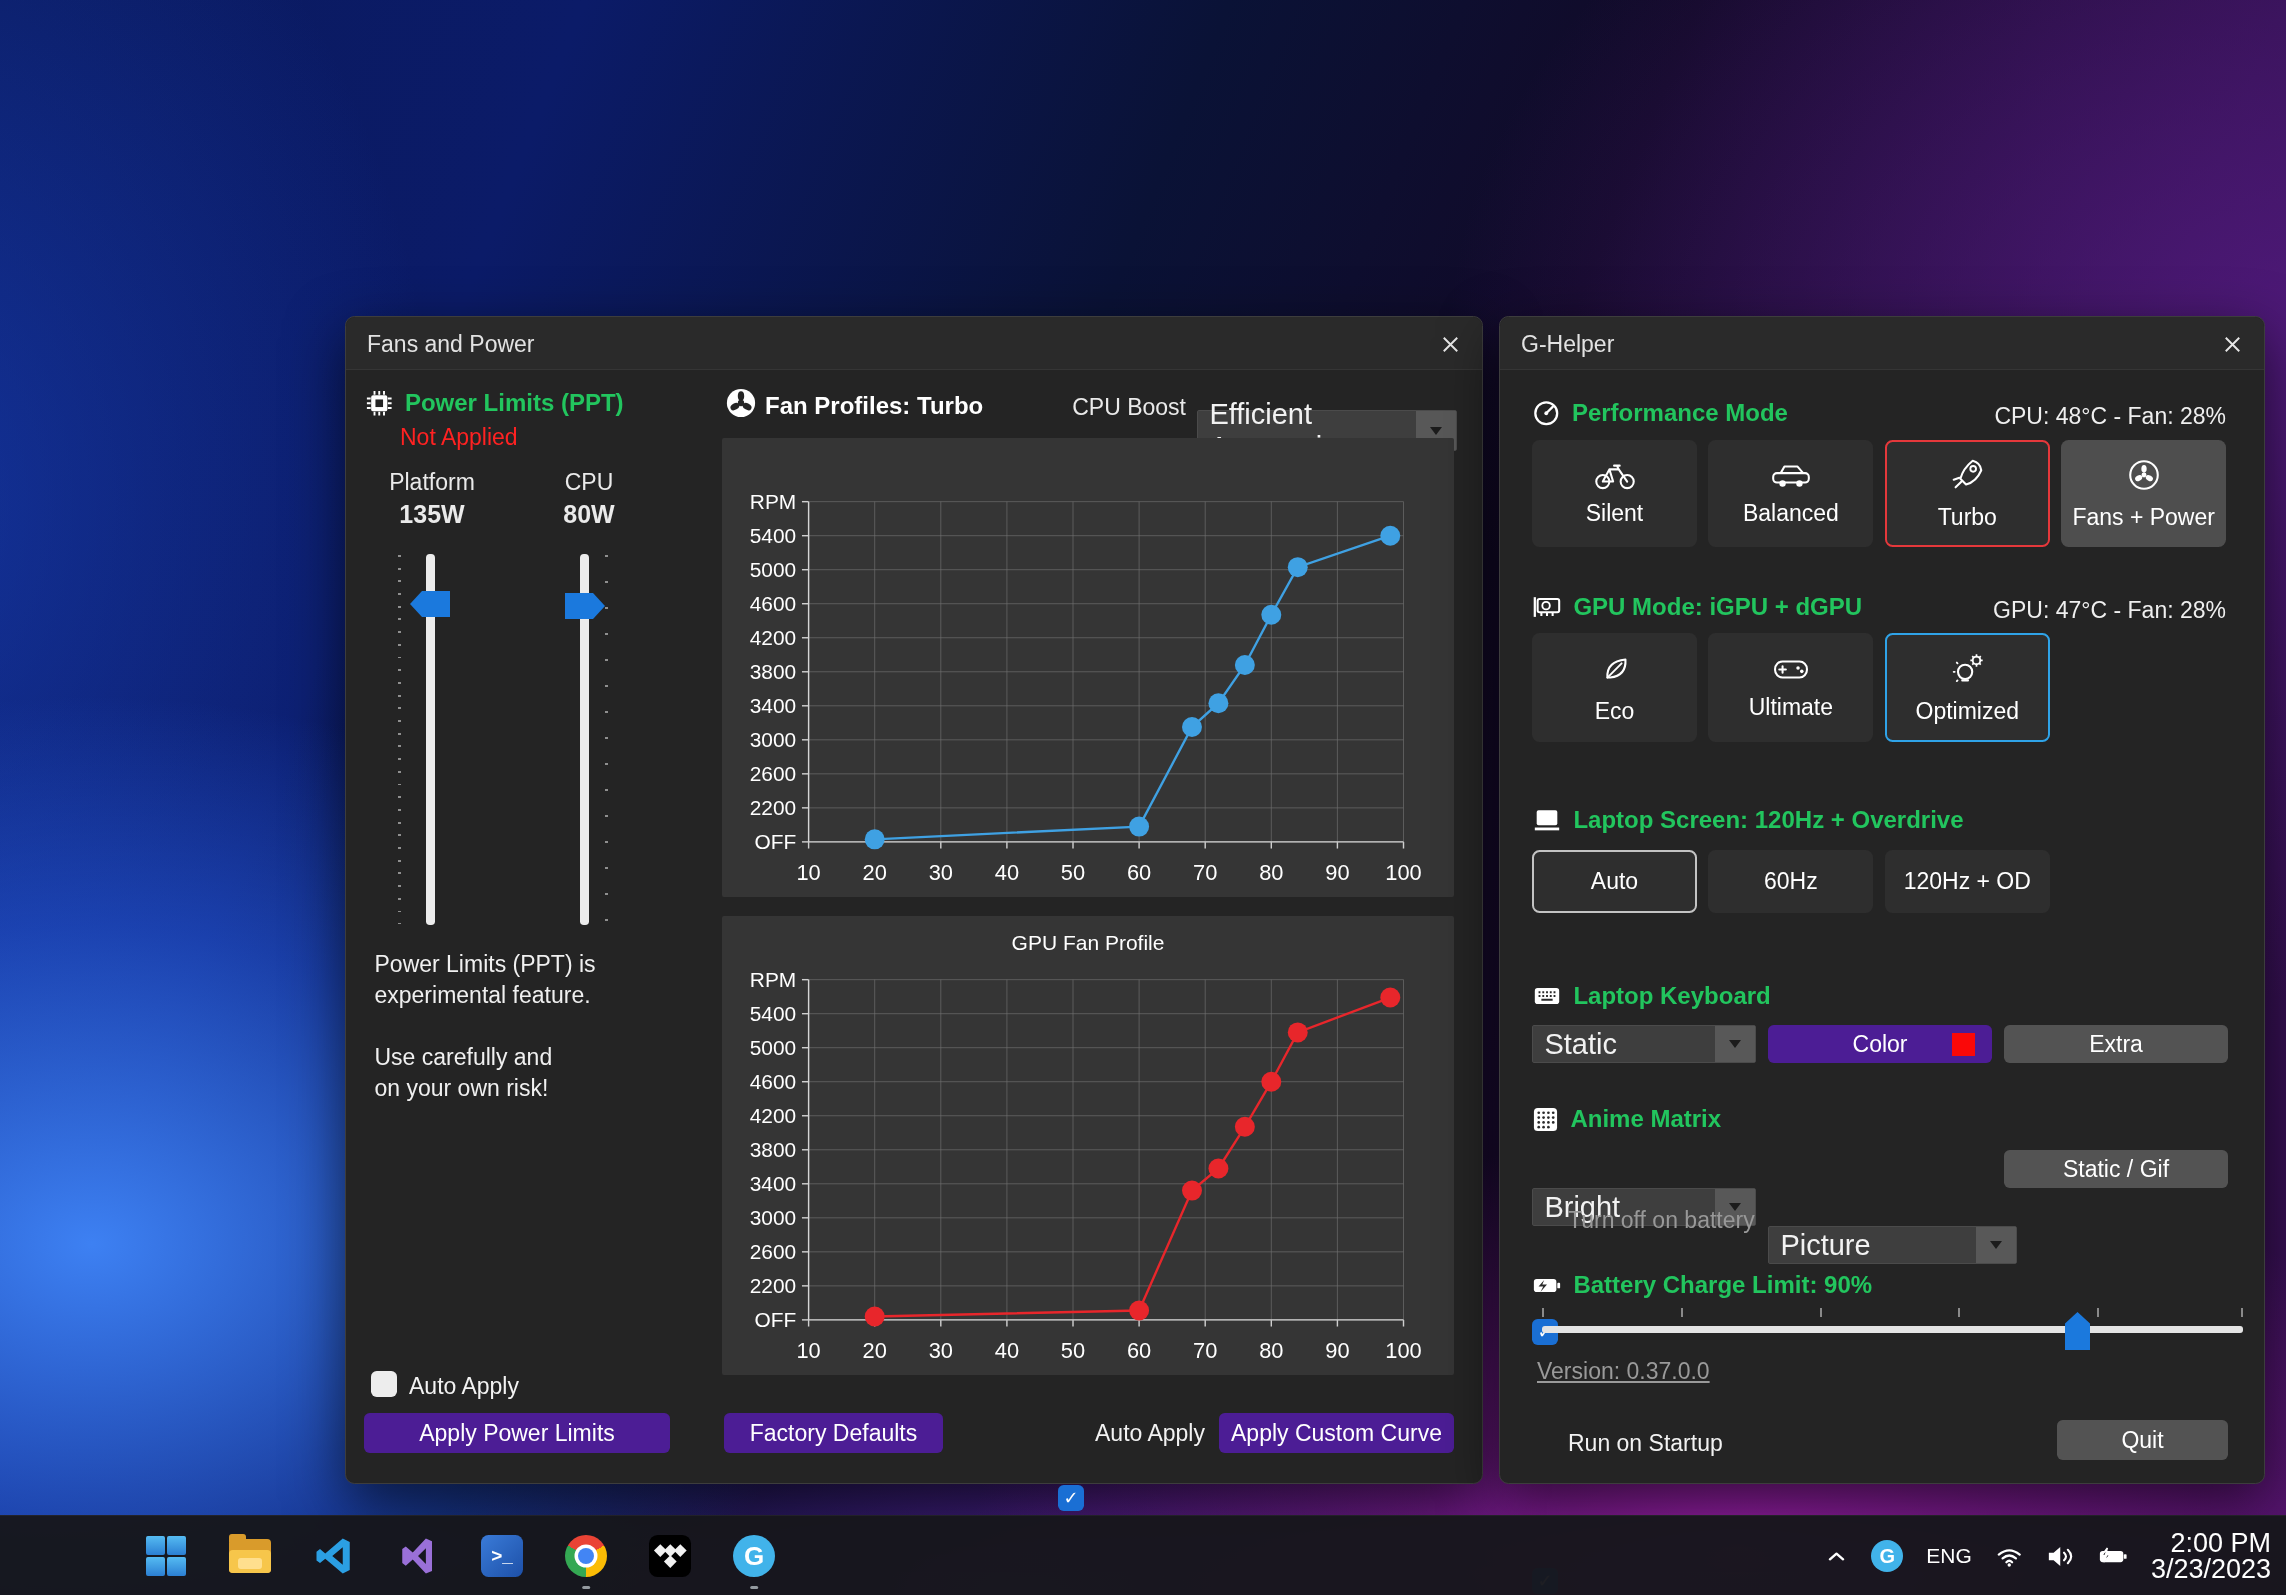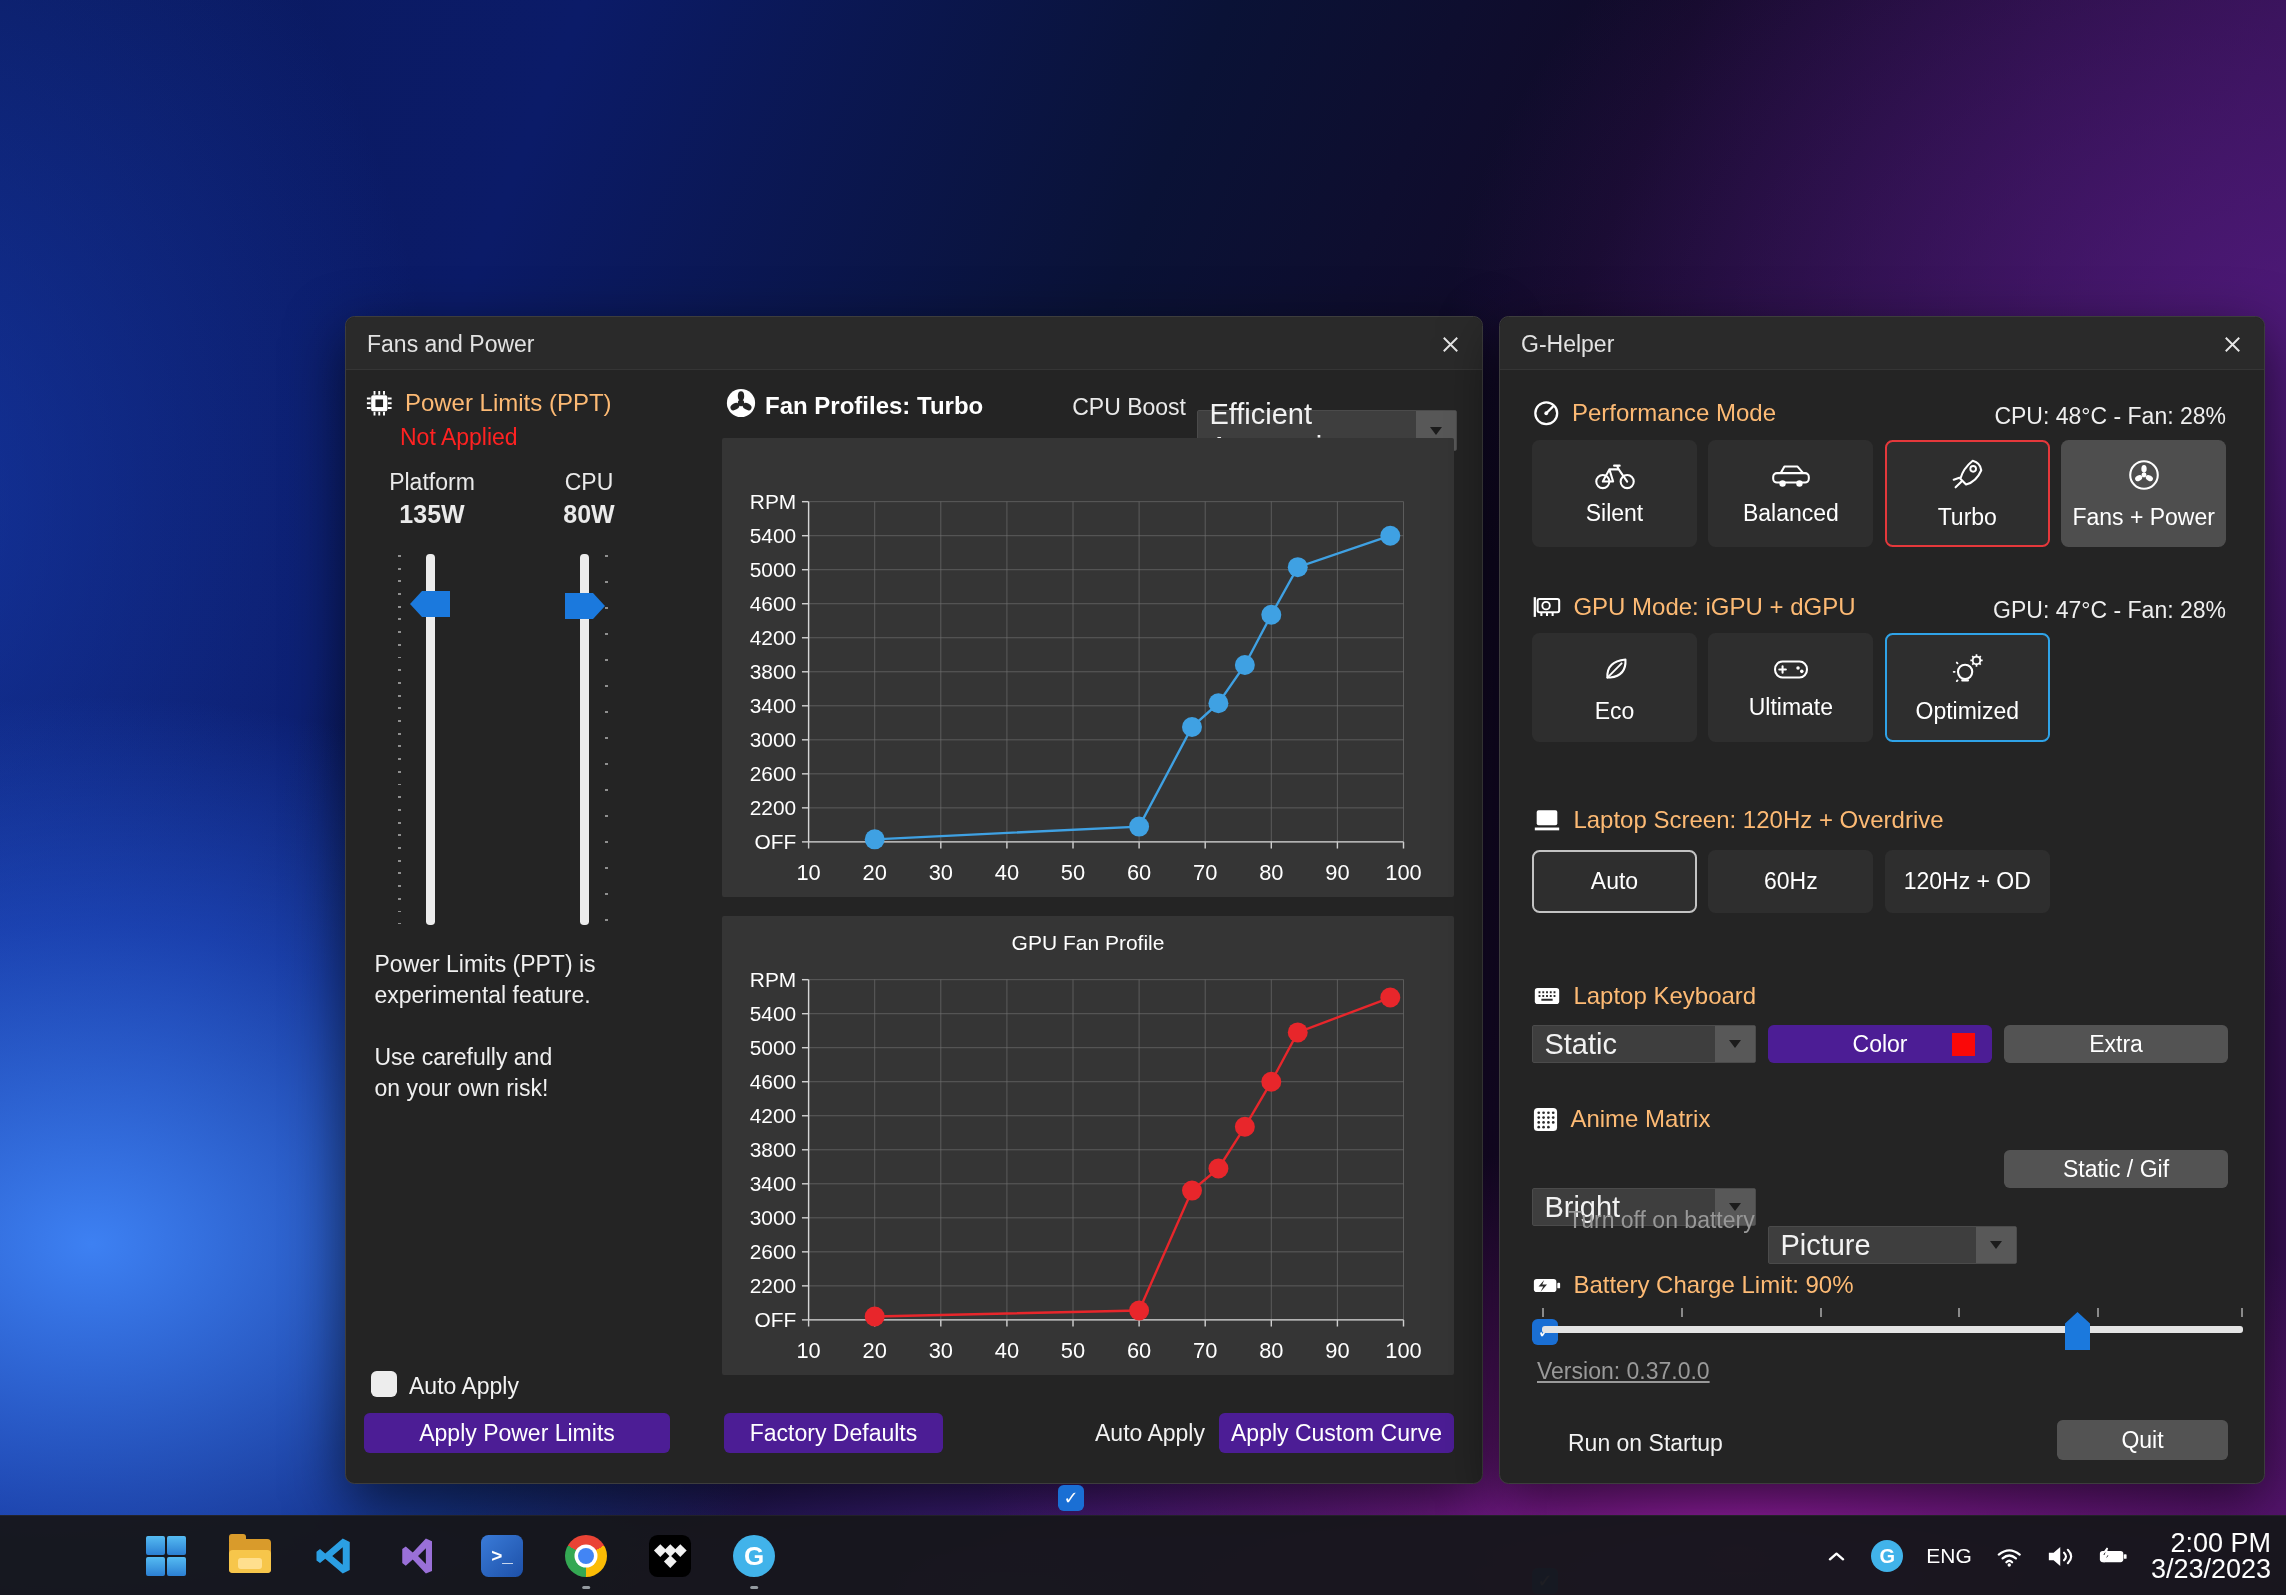--- a/index.html
+++ b/index.html
@@ -19,21 +19,21 @@
   .window { position:absolute; background:#242424; border:1px solid #3d3d3d; border-radius:9.5px;
             box-shadow:0 19px 57px rgba(0,0,0,.6); color:#eaeaea; }
   .win-fans { left:345px; top:316px; width:1138px; height:1168px; }
   .win-gh   { left:1499px; top:316px; width:766px; height:1168px; }
   .titlebar { position:absolute; top:0; left:0; right:0; height:53px; background:#2a2a2a;
               border-radius:9.5px 9.5px 0 0; border-bottom:1px solid #353535; }
   .titlebar .title { position:absolute; left:21px; top:14.3px; font-size:23px; color:#e2e2e2; }
   .close-x { position:absolute; right:17px; top:12.4px; width:30px; height:30px; display:flex;
              align-items:center; justify-content:center; }
   .abs { position:absolute; }
-  .sec-header { display:flex; align-items:center; gap:11.4px; font-weight:normal; font-size:24px; color:#fdba74; }
+  .sec-header { display:flex; align-items:center; gap:11.4px; font-weight:bold; font-size:24px; color:#22c55e; }
   .status-right { position:absolute; font-size:23px; color:#efefef; }
   .red-text { color:#ff2222; font-size:23px; }
   
   .btn { background:#4c1d95; border-radius:5.7px; display:flex; align-items:center; justify-content:center;
          font-size:23px; color:#fff; }
   .btn.light { background:#535353; }
   .combo { background:#3e3e3e; border:1px solid #4b4b4b; border-radius:1.9px; position:relative;
            display:flex; align-items:center; font-size:29px; color:#f2f2f2; padding-left:11.4px; }
   .combo .arrow-box { position:absolute; right:0; top:0; bottom:0; width:40px; background:#585858;
            display:flex; align-items:center; justify-content:center; }

